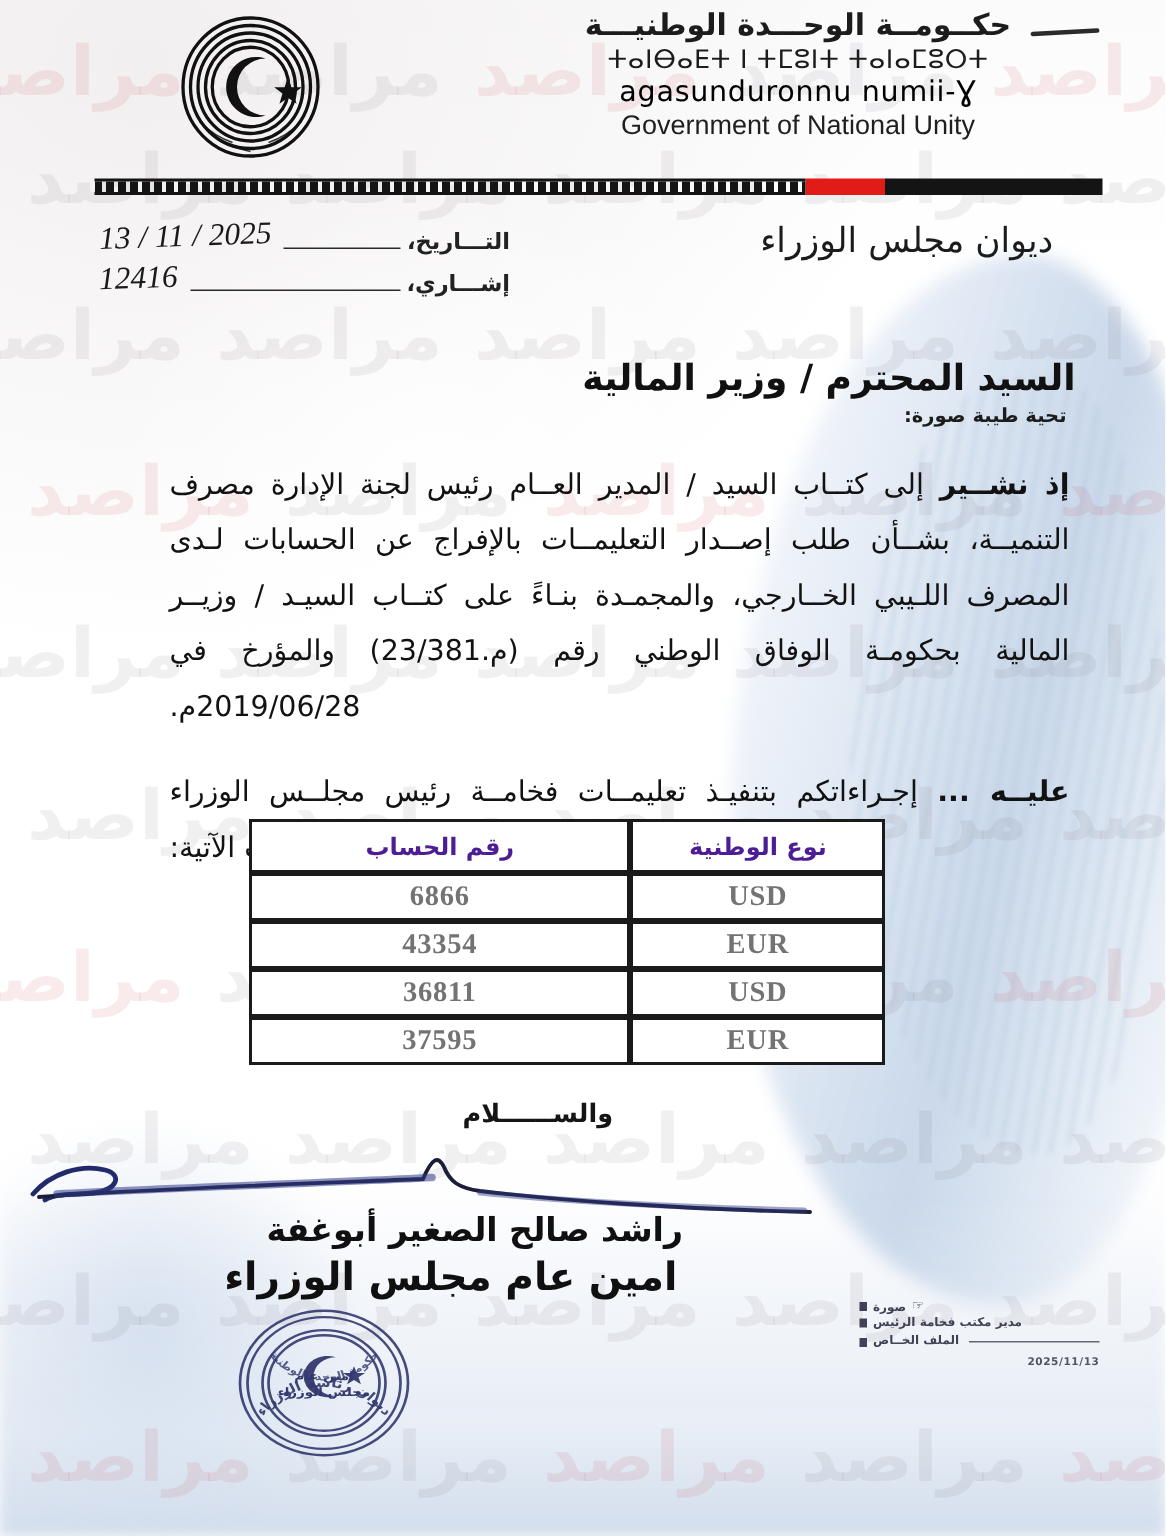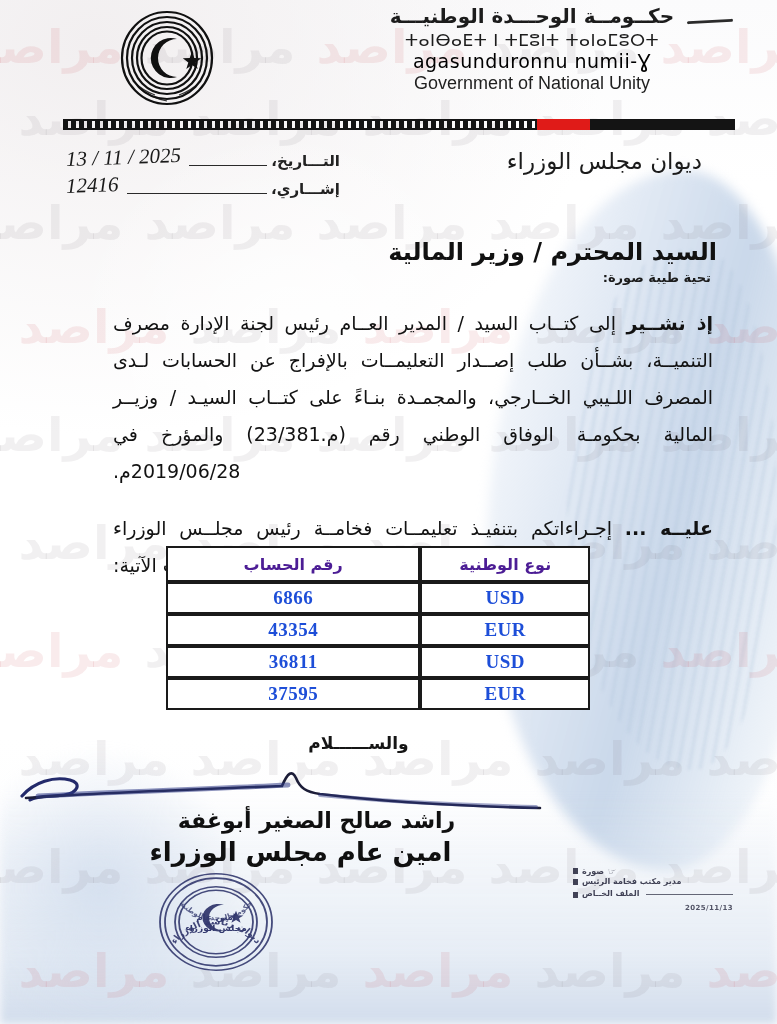--- a/index.html
+++ b/index.html
@@ -318,21 +318,21 @@
     font-family: "DejaVu Sans", sans-serif;
     font-size: 16px;
     font-weight: 700;
     color: #4c1d95;
     height: 30px;
   }
   .accounts-table td {
     font-family: "Liberation Serif", serif;
     font-size: 19px;
     font-weight: 700;
-    color: #1d4ed8;
+    color: #737373;
     letter-spacing: 0.5px;
   }
   .col-currency { width: 40%; }
   .col-account  { width: 60%; }
 
   
   .closing {
     position: absolute;
     left: 0;
     right: 0;

